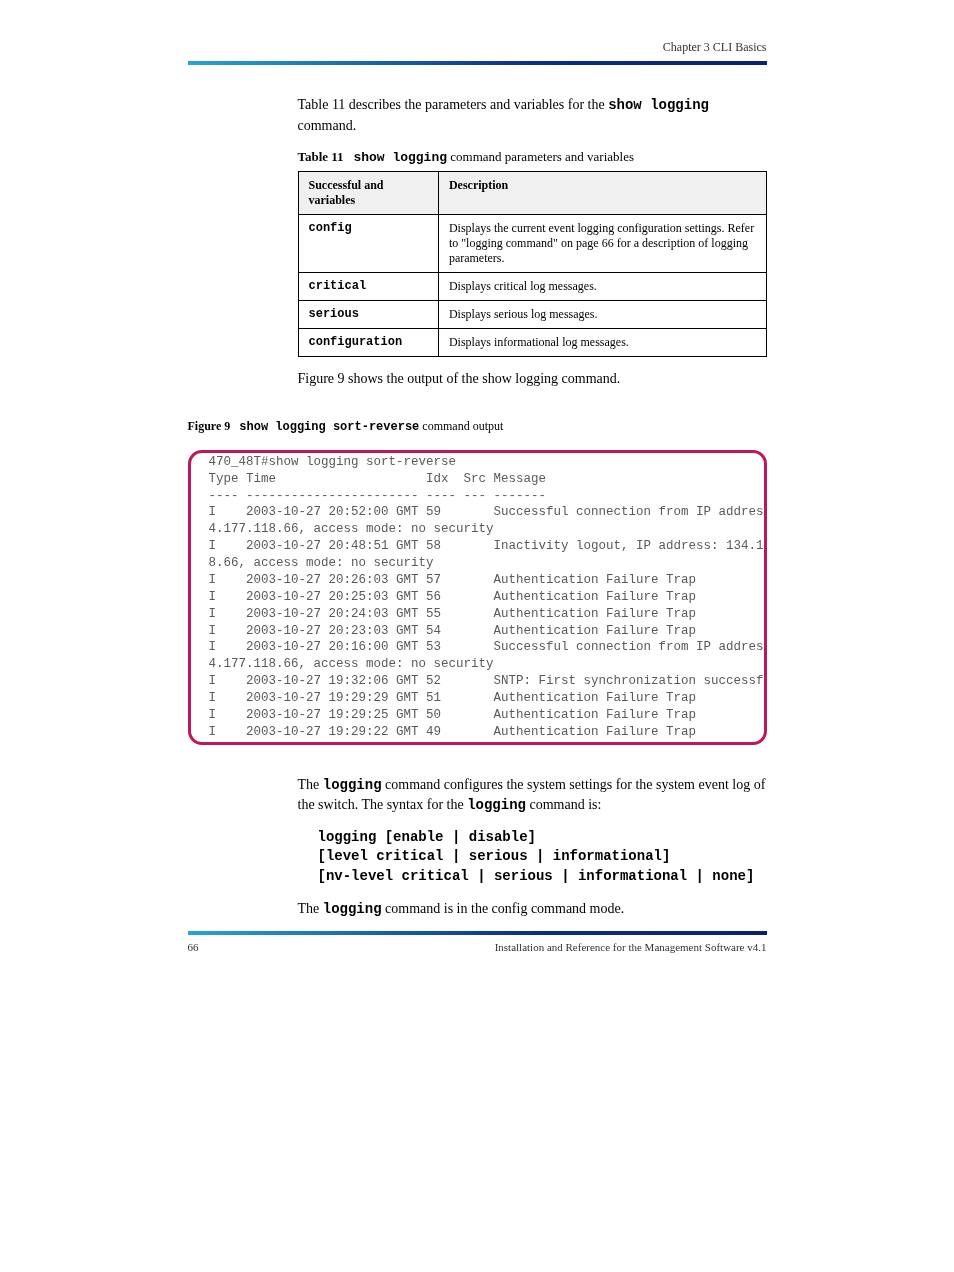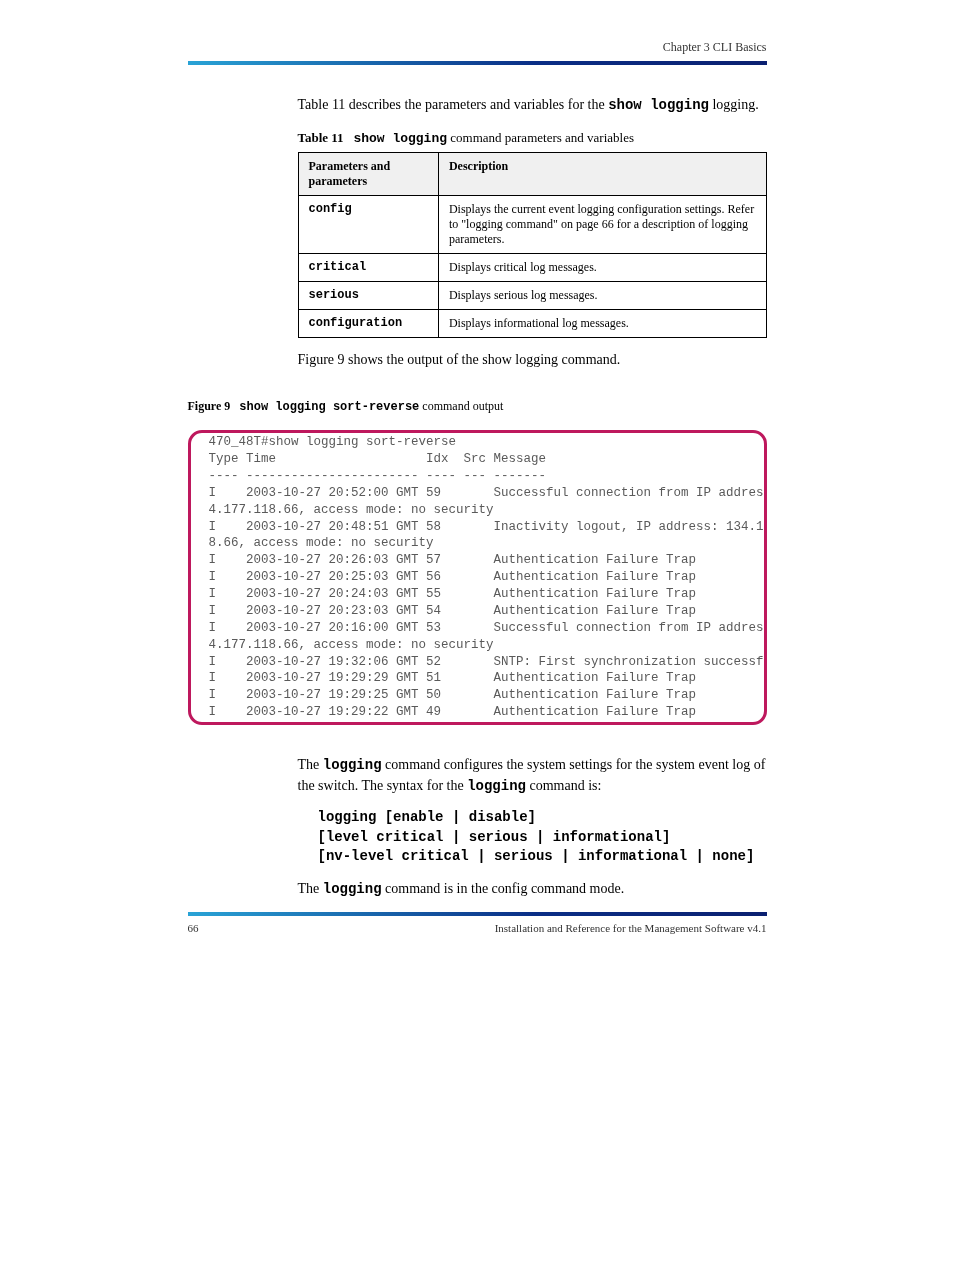--- a/index.html
+++ b/index.html
@@ -102,31 +102,31 @@
 </style>
 </head>
 <body>
 
 <div class="page">
 
   <div class="header-title">Chapter 3 CLI Basics</div>
   <div class="header-rule"></div>
 
   <div class="para indent">
-    <span>Table 11 describes the parameters and variables for the </span><span class="mono bold">show logging</span><span> logging.</span>
+    <span>Table 11 describes the parameters and variables for the </span><span class="mono bold">show logging</span><span> command.</span>
   </div>
 
   <div class="table-title">
     <span class="bold">Table 11</span>&nbsp;&nbsp;&nbsp;<span class="mono bold">show logging</span><span> command parameters and variables</span>
   </div>
 
   <table class="cfg">
     <thead>
       <tr>
-        <th class="param">Parameters and parameters</th>
+        <th class="param">Successful and variables</th>
         <th>Description</th>
       </tr>
     </thead>
     <tbody>
       <tr>
         <td class="param mono bold">config</td>
         <td>Displays the current event logging configuration settings. Refer to "logging command" on page 66 for a description of logging parameters.</td>
       </tr>
       <tr>
         <td class="param mono bold">critical</td>

